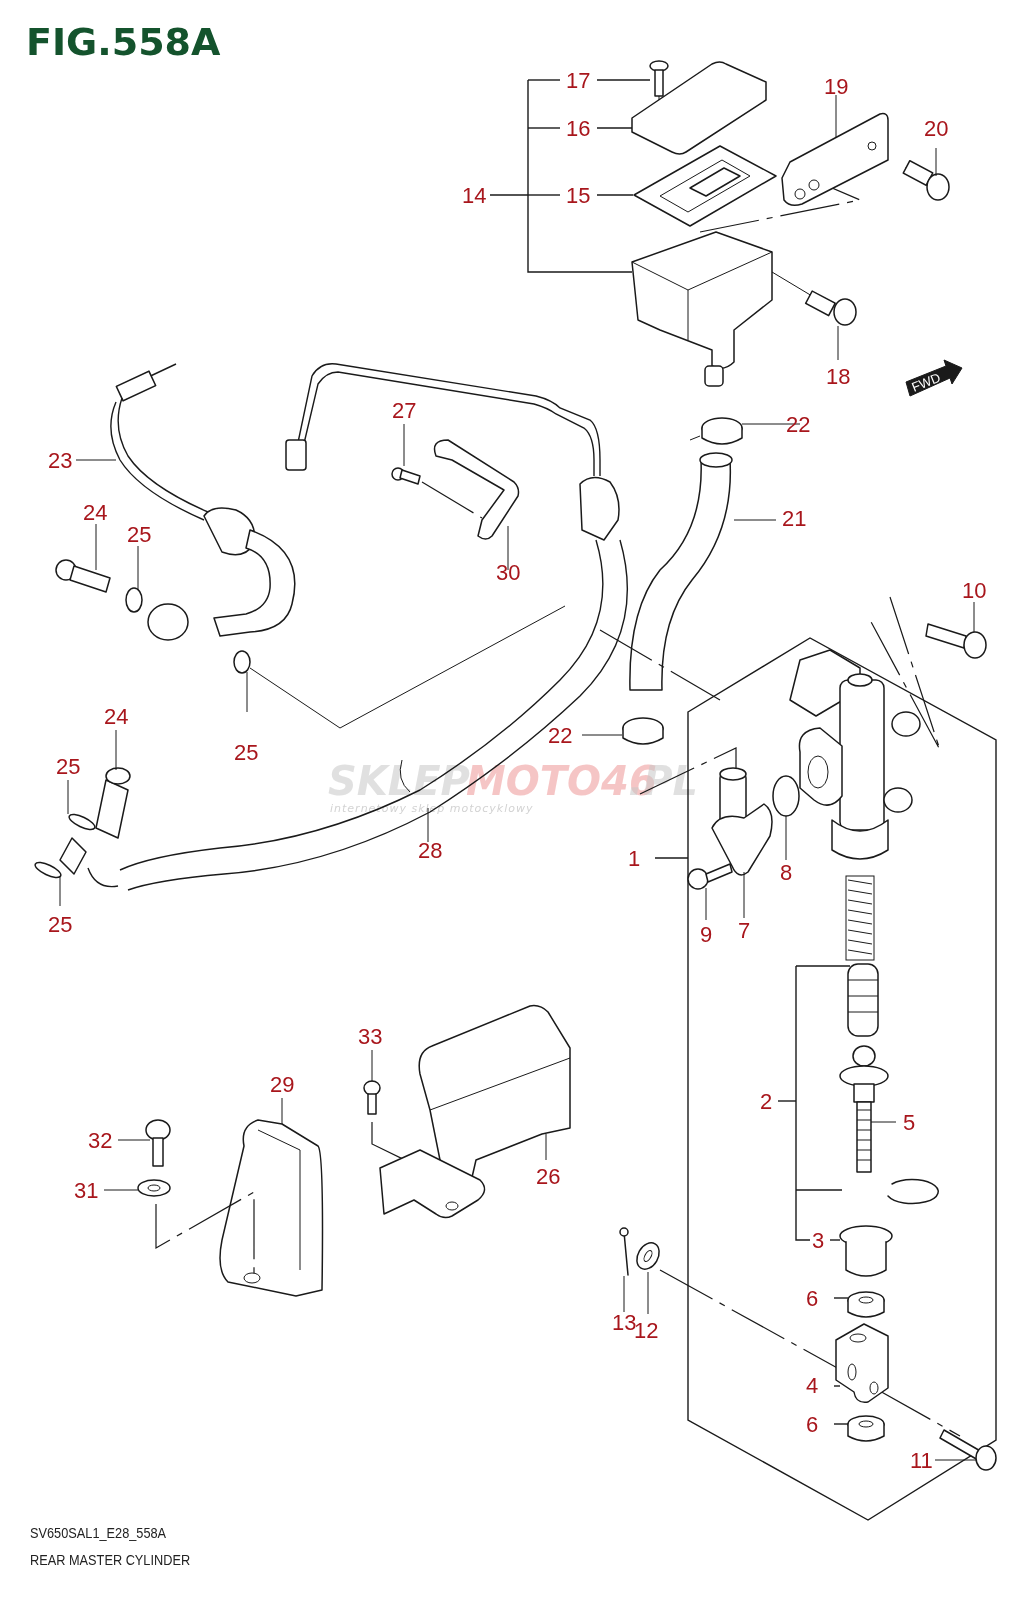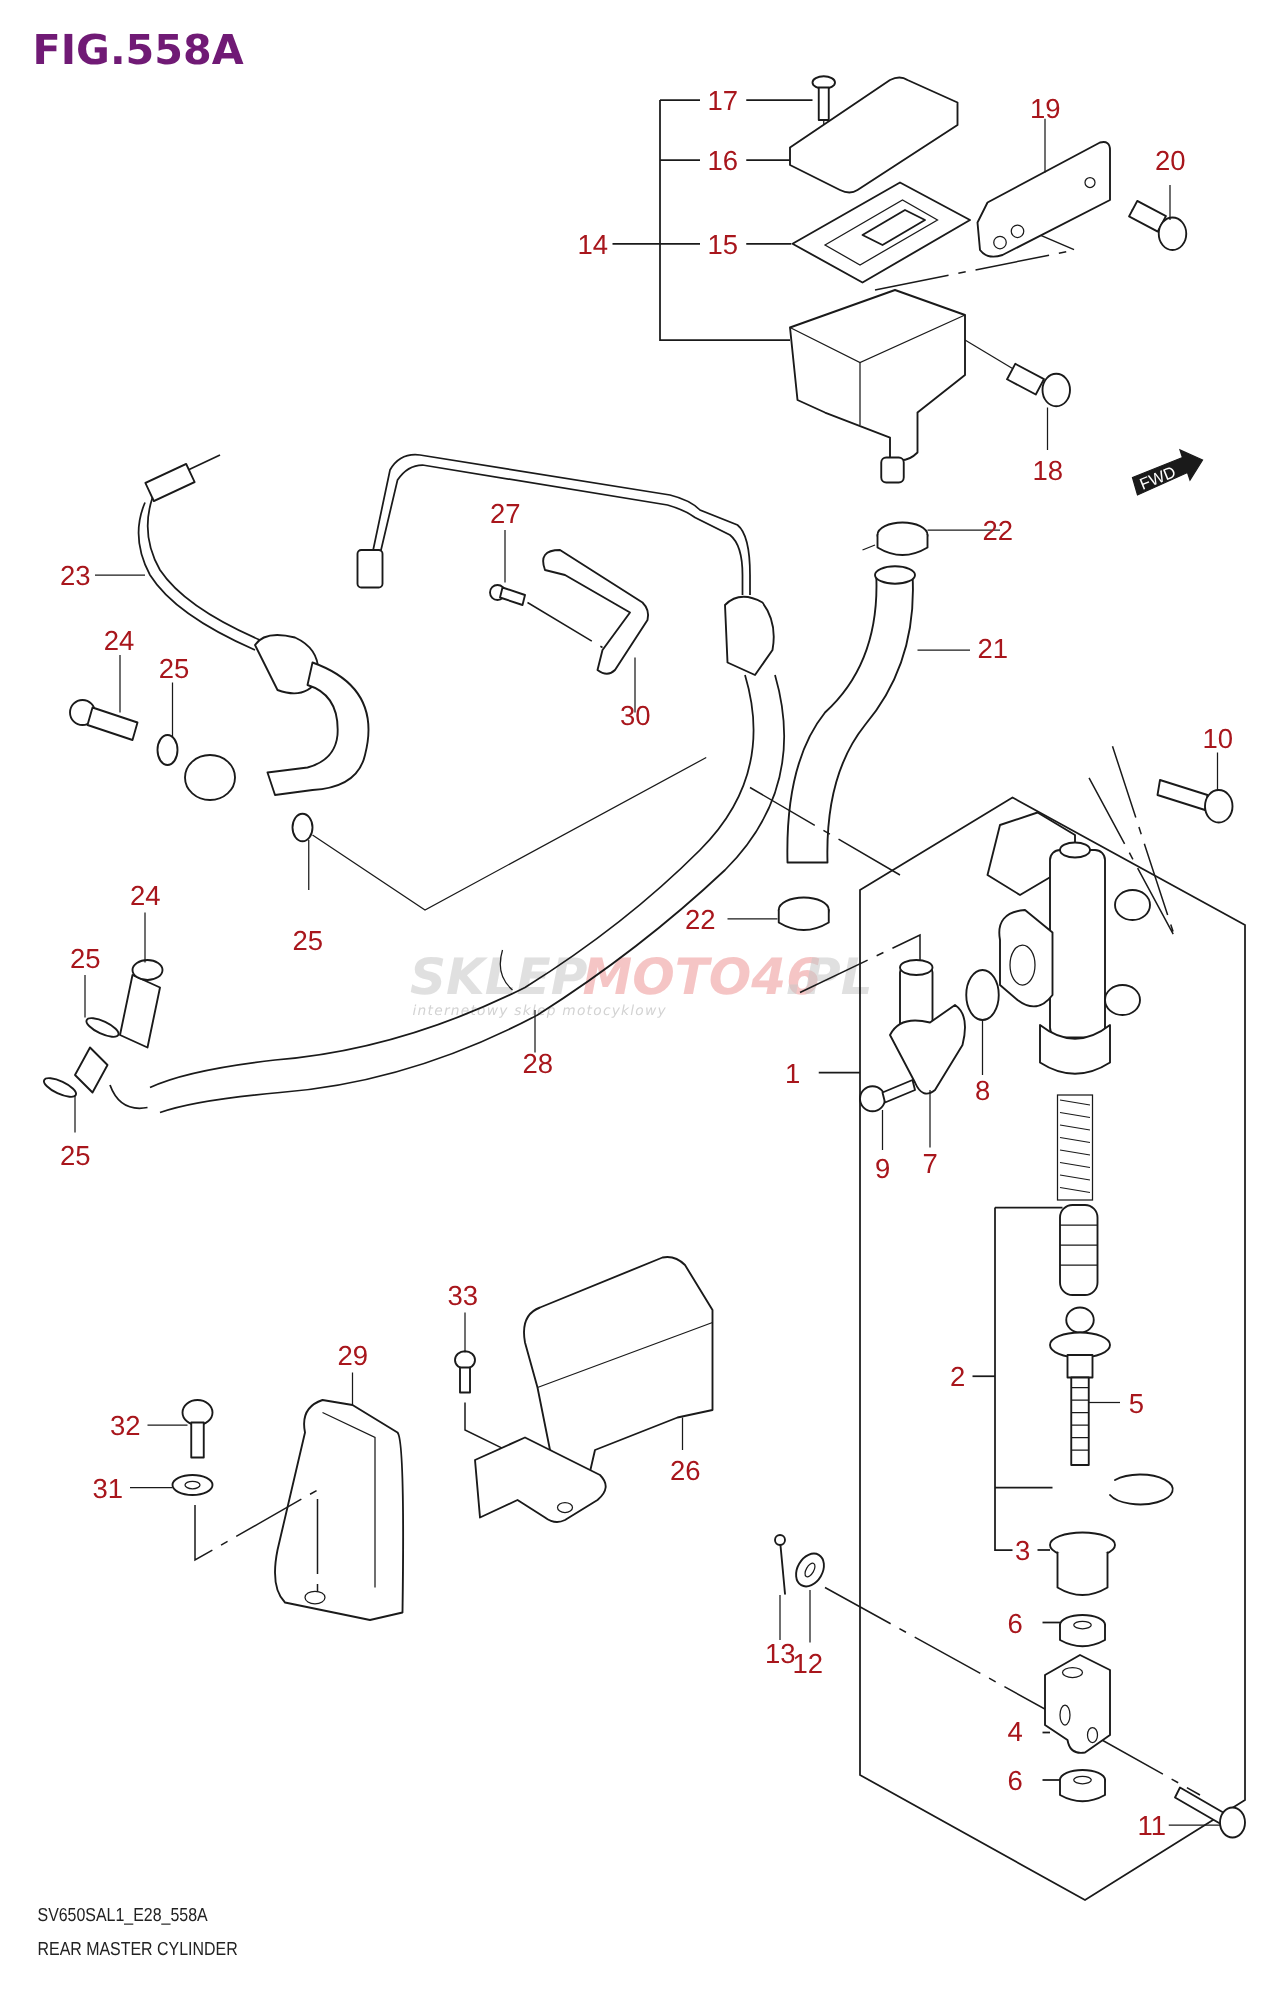--- a/index.html
+++ b/index.html
@@ -1,17 +1,17 @@
 <!DOCTYPE html>
 <html><head>
 <meta charset="utf-8">
 <style>
   html, body { margin:0; padding:0; background:#ffffff; }
   body { width:1028px; height:1600px; position:relative; overflow:hidden; font-family:"DejaVu Sans", sans-serif; }
-  #fig-title { position:absolute; left:26px; top:20px; font-family:"DejaVu Sans", sans-serif; font-weight:bold; font-size:33px; color:#701a75; letter-spacing:0px; }
+  #fig-title { position:absolute; left:26px; top:20px; font-family:"DejaVu Sans", sans-serif; font-weight:bold; font-size:38px; color:#14532d; letter-spacing:0px; }
   #footer-code { position:absolute; left:30px; top:1524px; font-family:"Liberation Sans", sans-serif; font-size:15px; color:#222; transform:scaleX(0.85); transform-origin:left; }
   #footer-name { position:absolute; left:30px; top:1551px; font-family:"Liberation Sans", sans-serif; font-size:15px; color:#222; transform:scaleX(0.85); transform-origin:left; }
   #diagram { position:absolute; left:0; top:0; }
   .ln { stroke:#1a1a1a; stroke-width:1.4; fill:none; }
   .thin { stroke:#1a1a1a; stroke-width:1; fill:none; }
   .part { stroke:#1a1a1a; stroke-width:1.5; fill:#fff; stroke-linejoin:round; stroke-linecap:round; }
   .dash { stroke:#1a1a1a; stroke-width:1.2; fill:none; stroke-dasharray:60 8 6 8; }
   .callout { font-family:"Liberation Sans", sans-serif; font-size:22px; fill:#a8161c; }
   .wm1 { font-family:"DejaVu Sans", sans-serif; font-weight:bold; font-style:italic; font-size:40px; fill:#c8c8c8; opacity:0.55; }
   .wm2 { font-family:"DejaVu Sans", sans-serif; font-weight:bold; font-style:italic; font-size:40px; fill:#f0a0a0; opacity:0.6; }

